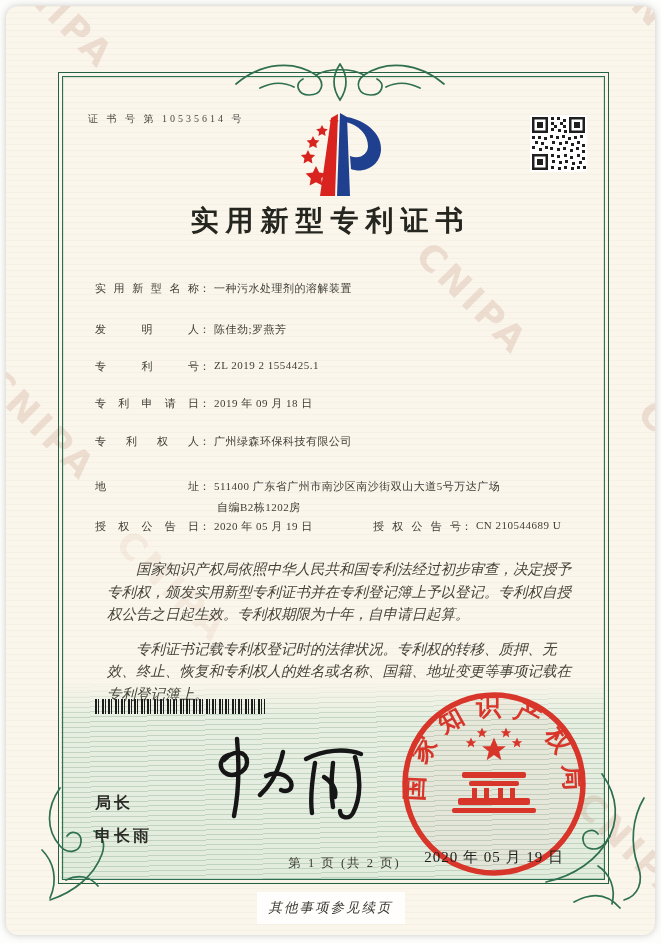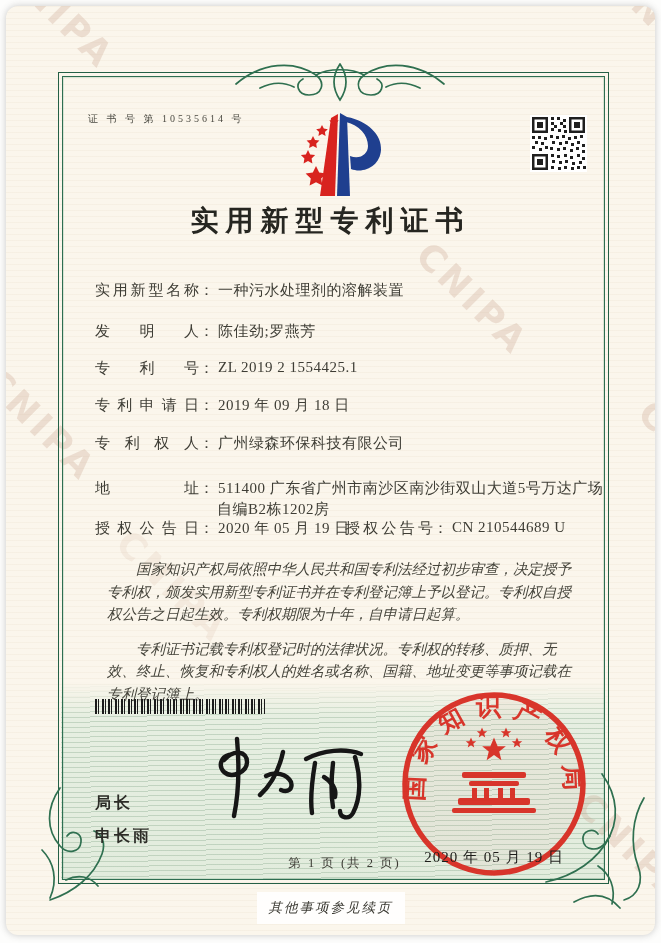--- a/index.html
+++ b/index.html
@@ -24,21 +24,21 @@
          border-color:#246046;z-index:2;pointer-events:none;}
   .frame .inner{position:absolute;inset:3px;border:1.5px solid #2e6e51;box-shadow:inset 0 0 0 1px rgba(120,170,140,.25);}
   .orn{position:absolute;z-index:3;pointer-events:none;}
   
   .certno{position:absolute;left:82px;top:106px;font-size:10px;letter-spacing:3px;color:#4b4a42;z-index:4;}
   .logo{position:absolute;left:288px;top:98px;width:92px;height:95px;z-index:4;}
   .qr{position:absolute;left:524px;top:109px;width:57px;height:57px;z-index:4;background:#fff;}
   .title{position:absolute;left:0;top:196px;width:100%;text-align:center;font-size:28px;font-weight:bold;
          letter-spacing:7px;color:#262621;z-index:4;}
   
-  .frow{position:absolute;left:89px;font-size:15px;color:#3e3d35;z-index:4;white-space:nowrap;}
+  .frow{position:absolute;left:89px;font-size:11px;color:#3e3d35;z-index:4;white-space:nowrap;}
   .flabel{display:inline-block;width:104px;text-align:justify;text-align-last:justify;vertical-align:top;}
   .fcolon{display:inline-block;vertical-align:top;}
   .fval{display:inline-block;margin-left:4px;letter-spacing:.5px;vertical-align:top;}
   .fval2{position:absolute;left:122px;top:21px;letter-spacing:.5px;}
   .grant2{position:absolute;left:250px;top:0;}
   
   .legal{position:absolute;left:89px;top:540px;width:494px;font-size:14.5px;line-height:22.5px;color:#45443b;
          font-style:italic;z-index:4;}
   .legal p{margin:12px;text-indent:2em;}
   
@@ -164,21 +164,21 @@
     </div>
     <div class="frow" style="top:428px;">
       <span class="flabel">专利权人</span><span class="fcolon">：</span><span class="fval">广州绿森环保科技有限公司</span>
     </div>
     <div class="frow" style="top:473px;">
       <span class="flabel">地址</span><span class="fcolon">：</span><span class="fval">511400 广东省广州市南沙区南沙街双山大道5号万达广场</span>
       <span class="fval2">自编B2栋1202房</span>
     </div>
     <div class="frow" style="top:513px;">
       <span class="flabel">授权公告日</span><span class="fcolon">：</span><span class="fval">2020 年 05 月 19 日</span>
-      <span class="grant2"><span class="flabel" style="width:88px;">授权公告号</span><span class="fcolon">：</span><span class="fval">CN 210544689 U</span></span>
+      <span class="grant2"><span class="flabel" style="width:88px;margin-left:28px;">授权公告号</span><span class="fcolon">：</span><span class="fval">CN 210544689 U</span></span>
     </div>
 
     <div class="legal">
       <p>国家知识产权局依照中华人民共和国专利法经过初步审查，决定授予专利权，颁发实用新型专利证书并在专利登记簿上予以登记。专利权自授权公告之日起生效。专利权期限为十年，自申请日起算。</p>
       <p>专利证书记载专利权登记时的法律状况。专利权的转移、质押、无效、终止、恢复和专利权人的姓名或名称、国籍、地址变更等事项记载在专利登记簿上。</p>
     </div>
 
     <div class="barcode"></div>
 
     <div class="role">局长</div>

